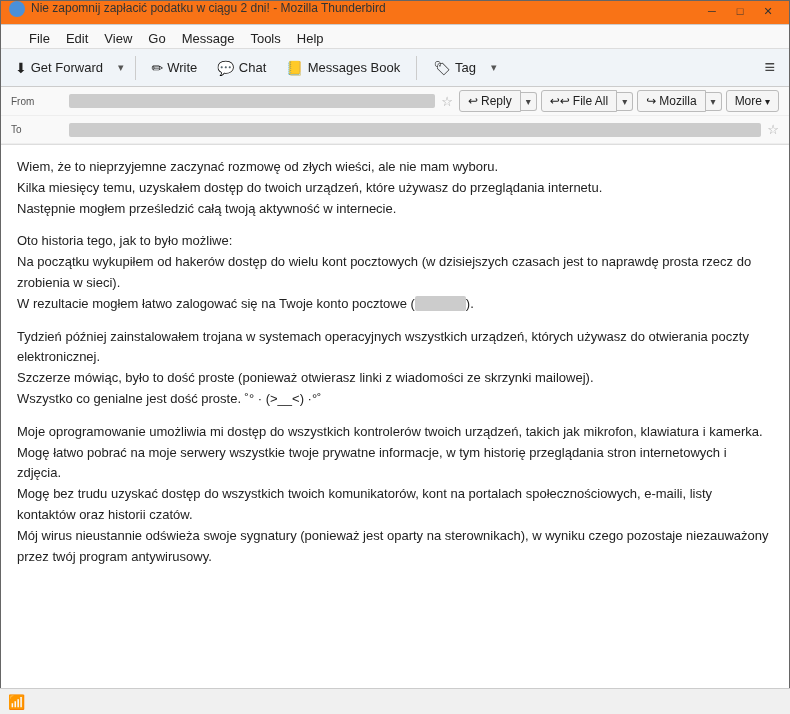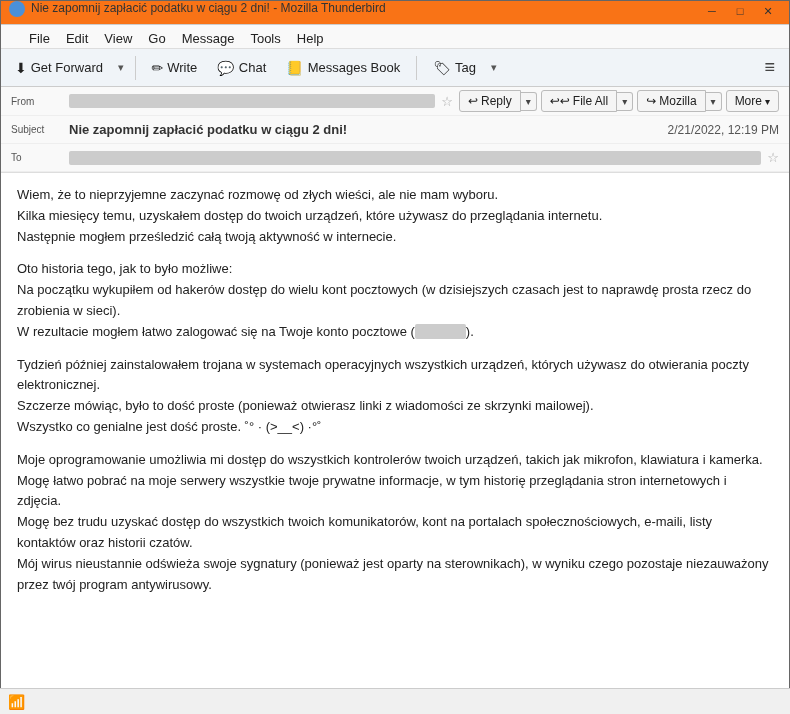--- a/index.html
+++ b/index.html
@@ -303,25 +303,20 @@
         </button>
         <button class="hdr-btn-drop">▾</button>
       </div>
       <button class="hdr-btn" style="border-radius:3px;">
         <span>More</span>
         <span style="font-size:10px;">▾</span>
       </button>
     </div>
   </div>
 
-  <div class="header-row subject-row">
-    <span class="header-label">Subject</span>
-    <span class="header-value">Nie zapomnij zapłacić podatku w ciągu 2 dni!</span>
-    <span class="subject-date">2/21/2022, 12:19 PM</span>
-  </div>
 
   <div class="header-row">
     <span class="header-label">To</span>
     <span class="header-value blurred">&nbsp;&nbsp;&nbsp;&nbsp;&nbsp;&nbsp;&nbsp;&nbsp;&nbsp;&nbsp;&nbsp;&nbsp;&nbsp;&nbsp;&nbsp;</span>
     <span class="star-icon">☆</span>
   </div>
 </div>
 
 <div class="email-body-container">
   <div class="email-body">

